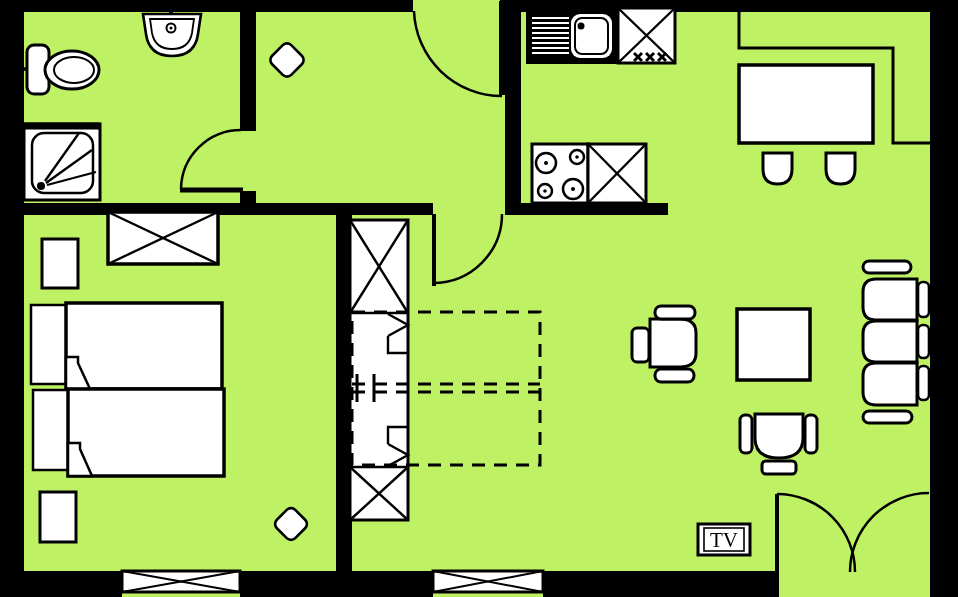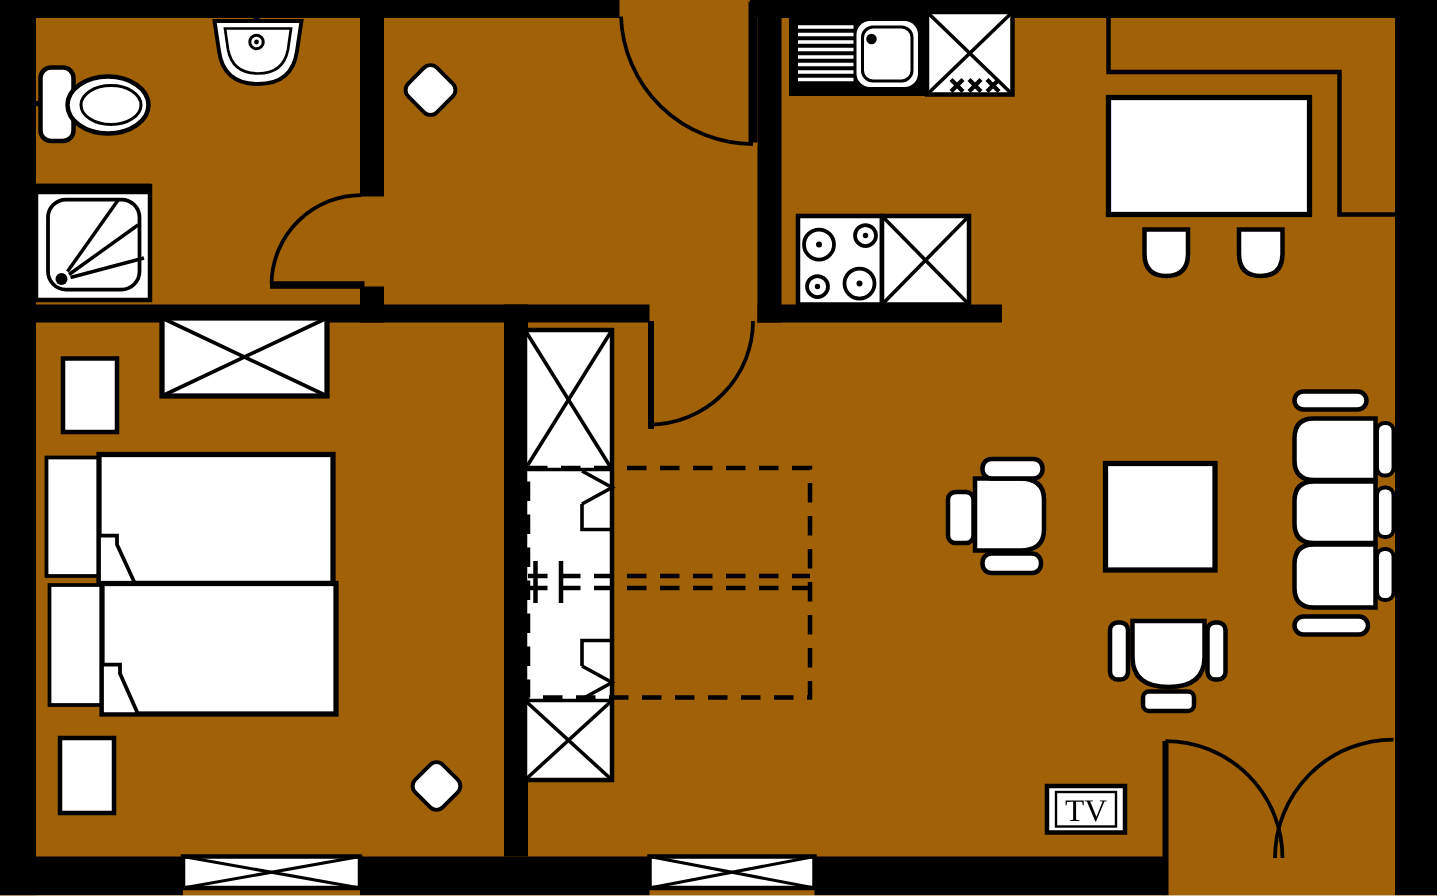--- a/index.html
+++ b/index.html
@@ -1,16 +1,16 @@
 <!DOCTYPE html>
 <html><head>
 <meta charset="utf-8">
 <style>
   html,body { margin:0; padding:0; background:#ffffff; }
-  .plan-wrap { position:relative; width:958px; height:597px; background:#a16207; overflow:hidden; }
+  .plan-wrap { position:relative; width:958px; height:597px; background:#bef264; overflow:hidden; }
   svg { display:block; }
   .ln { stroke:#000; fill:none; }
   .wh { stroke:#000; fill:#fff; }
   .bk { fill:#000; stroke:none; }
   .whl { stroke:#fff; fill:none; }
   .dash { stroke-dasharray:13 9; }
   text.tv { font-family:"Liberation Serif", serif; font-size:21px; fill:#000; }
 </style>
 </head>
 <body>

